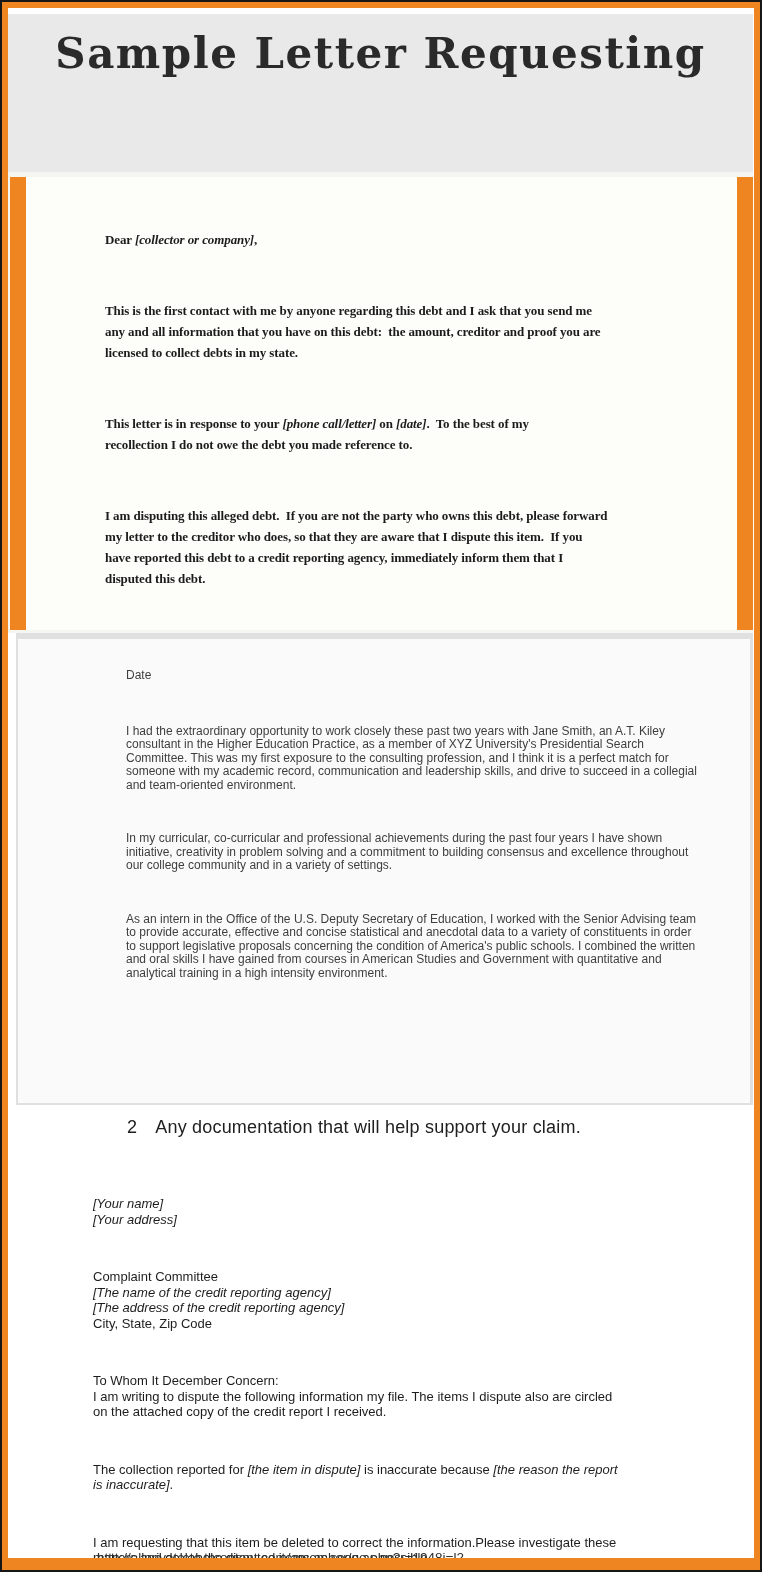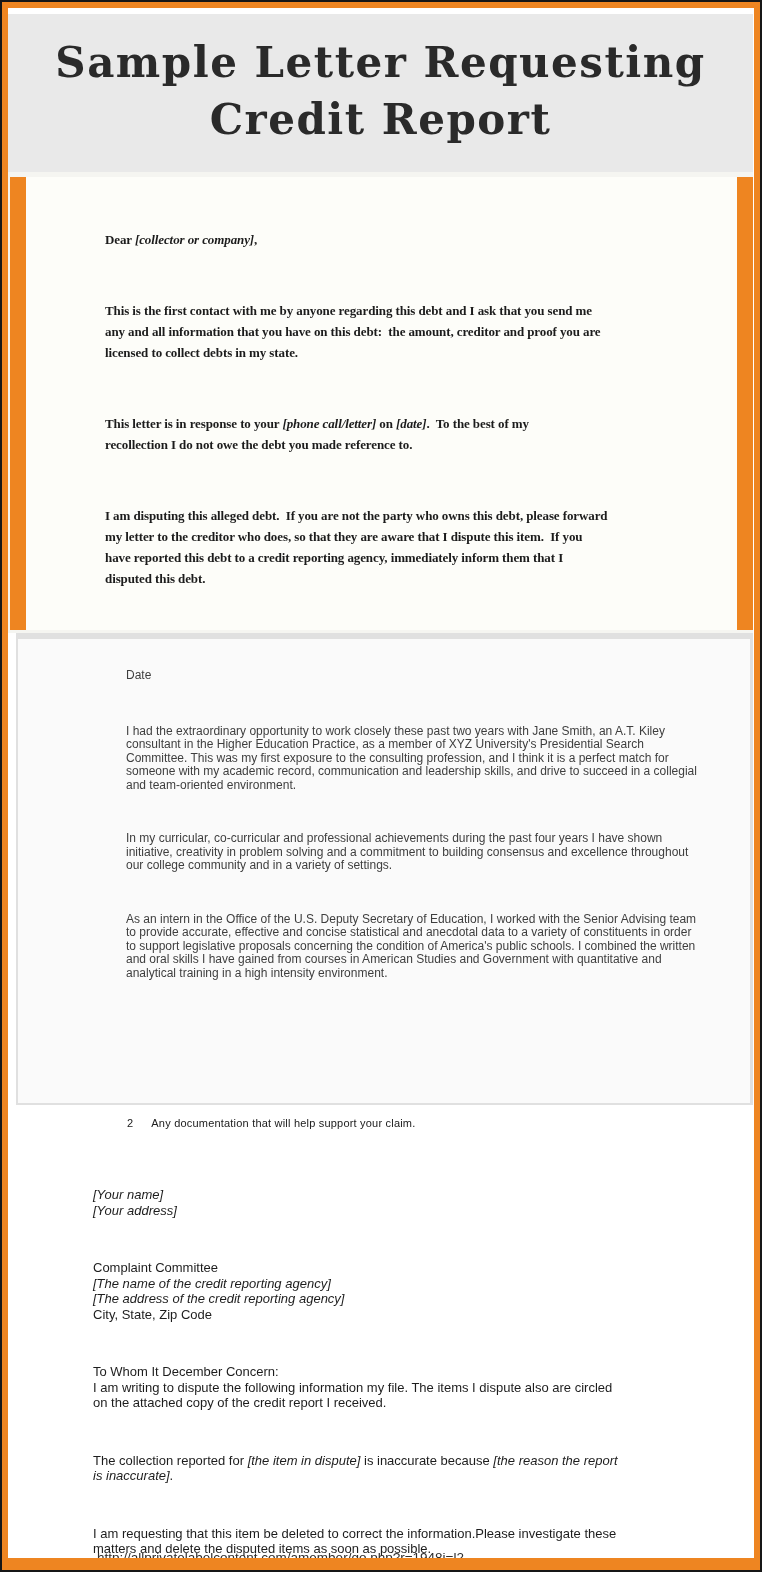--- a/index.html
+++ b/index.html
@@ -21,21 +21,21 @@
     font-family:"Liberation Sans",sans-serif;
   }
   .frame{position:absolute;inset:0;border:6px solid var(--accent-orange);z-index:20;pointer-events:none;}
   .footer-bar{position:absolute;left:0;right:0;bottom:0;height:12px;background:var(--accent-orange);z-index:15;}
   .content{position:absolute;inset:6px;}
 
   
   .header-band{position:absolute;top:6px;left:0;right:1px;height:158px;background:var(--header-bg);text-align:center;}
   .title{
     font-family:"DejaVu Serif",serif;font-weight:700;font-size:42px;line-height:57px;
-    padding-top:20px;color:#2a2a2a;letter-spacing:1.5px;
+    padding-top:11px;color:#2a2a2a;letter-spacing:1.5px;
   }
 
   
   .section1{position:absolute;top:164px;left:0;right:1px;height:461px;background:var(--section1-bg);}
   .paper1{
     position:absolute;top:5px;bottom:3px;left:2px;right:0;background:var(--paper1-bg);
     border-left:16px solid var(--accent-orange);border-right:16px solid var(--accent-orange);
     overflow:hidden;
   }
   .letter1{
@@ -51,38 +51,37 @@
   .paper2{position:absolute;top:6px;bottom:2px;left:2px;right:3px;background:var(--paper2-bg);overflow:hidden;}
   .letter2{
     padding:3px 0 0 108px;font-size:12px;line-height:13.5px;color:var(--letter2-text);white-space:pre;
   }
   .letter2 p{margin:0 0 13px;}
   .letter2 p.date{margin-bottom:15px;}
   .letter2 p.addr{margin-bottom:8px;}
 
   
   .section3{position:absolute;top:1097px;left:0;right:1px;bottom:0;background:#ffffff;}
-  .s3-heading{margin:12px 0 0 119px;font-size:11px;color:#202020;letter-spacing:0.2px;}
+  .s3-heading{margin:12px 0 0 119px;font-size:18px;color:#202020;letter-spacing:0.2px;}
   .s3-heading .num{margin-right:18px;}
   .letter3{margin:27px 0 0 85px;font-size:13px;line-height:15.5px;color:var(--section3-text);white-space:pre;}
   .letter3 p{margin:0 0 11px;}
   .letter3 em{font-style:italic;}
   .footer-url{position:absolute;left:89px;top:445px;font-size:13.5px;color:#2e2e2e;white-space:pre;}
 </style>
 </head>
 <body>
 
 <div class="page">
 
   <div class="content">
 
     <div class="header-band">
       <div class="title">
         <div>Sample Letter Requesting</div>
-        <div>Credit Report</div>
       </div>
     </div>
 
     <div class="section1">
       <div class="paper1">
         <div class="letter1">
           <p><span>Dear </span><em>[collector or company]</em><span>,</span></p>
           <p><span>This is the first contact with me by anyone regarding this debt and I ask that you send me
 any and all information that you have on this debt:  the amount, creditor and proof you are
 licensed to collect debts in my state.</span></p>

